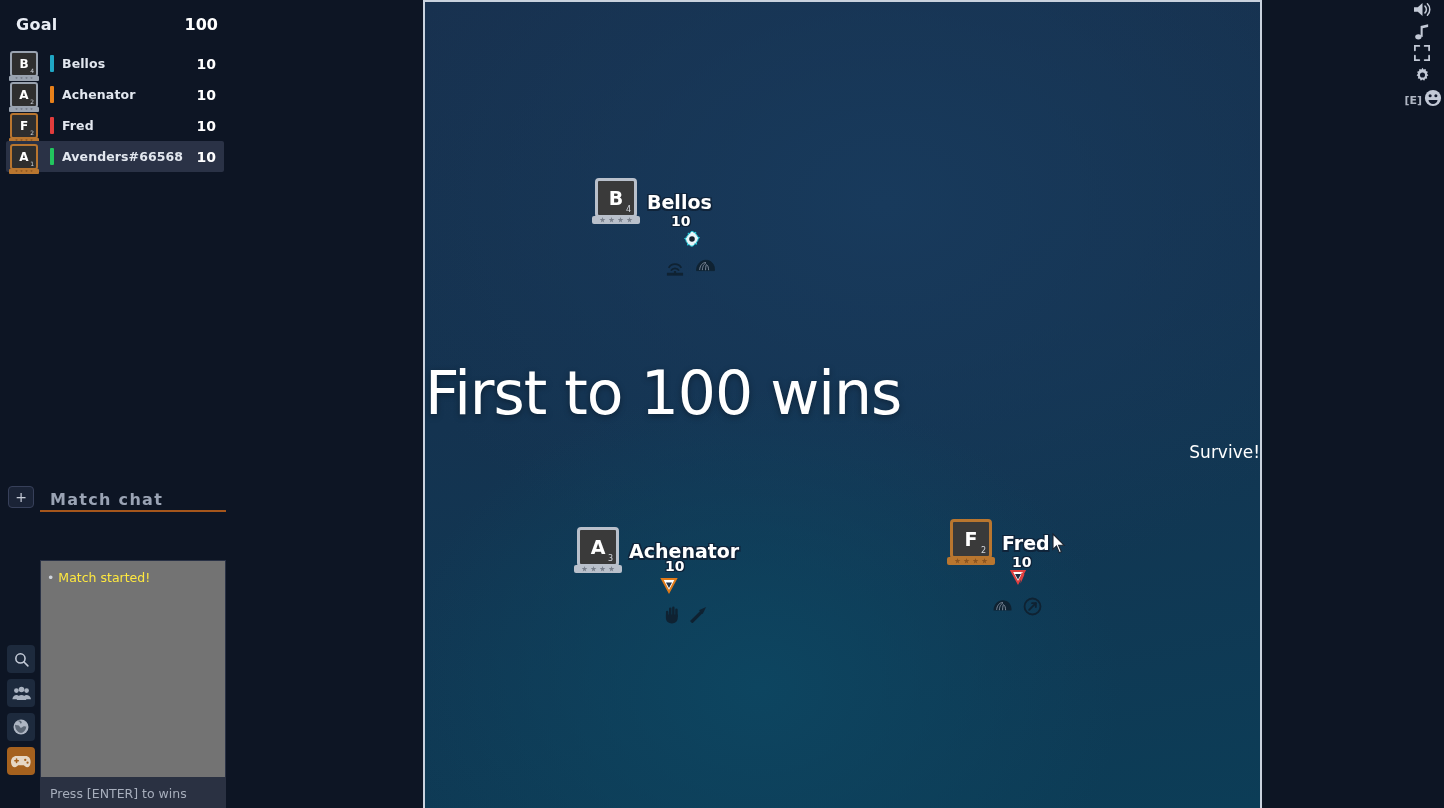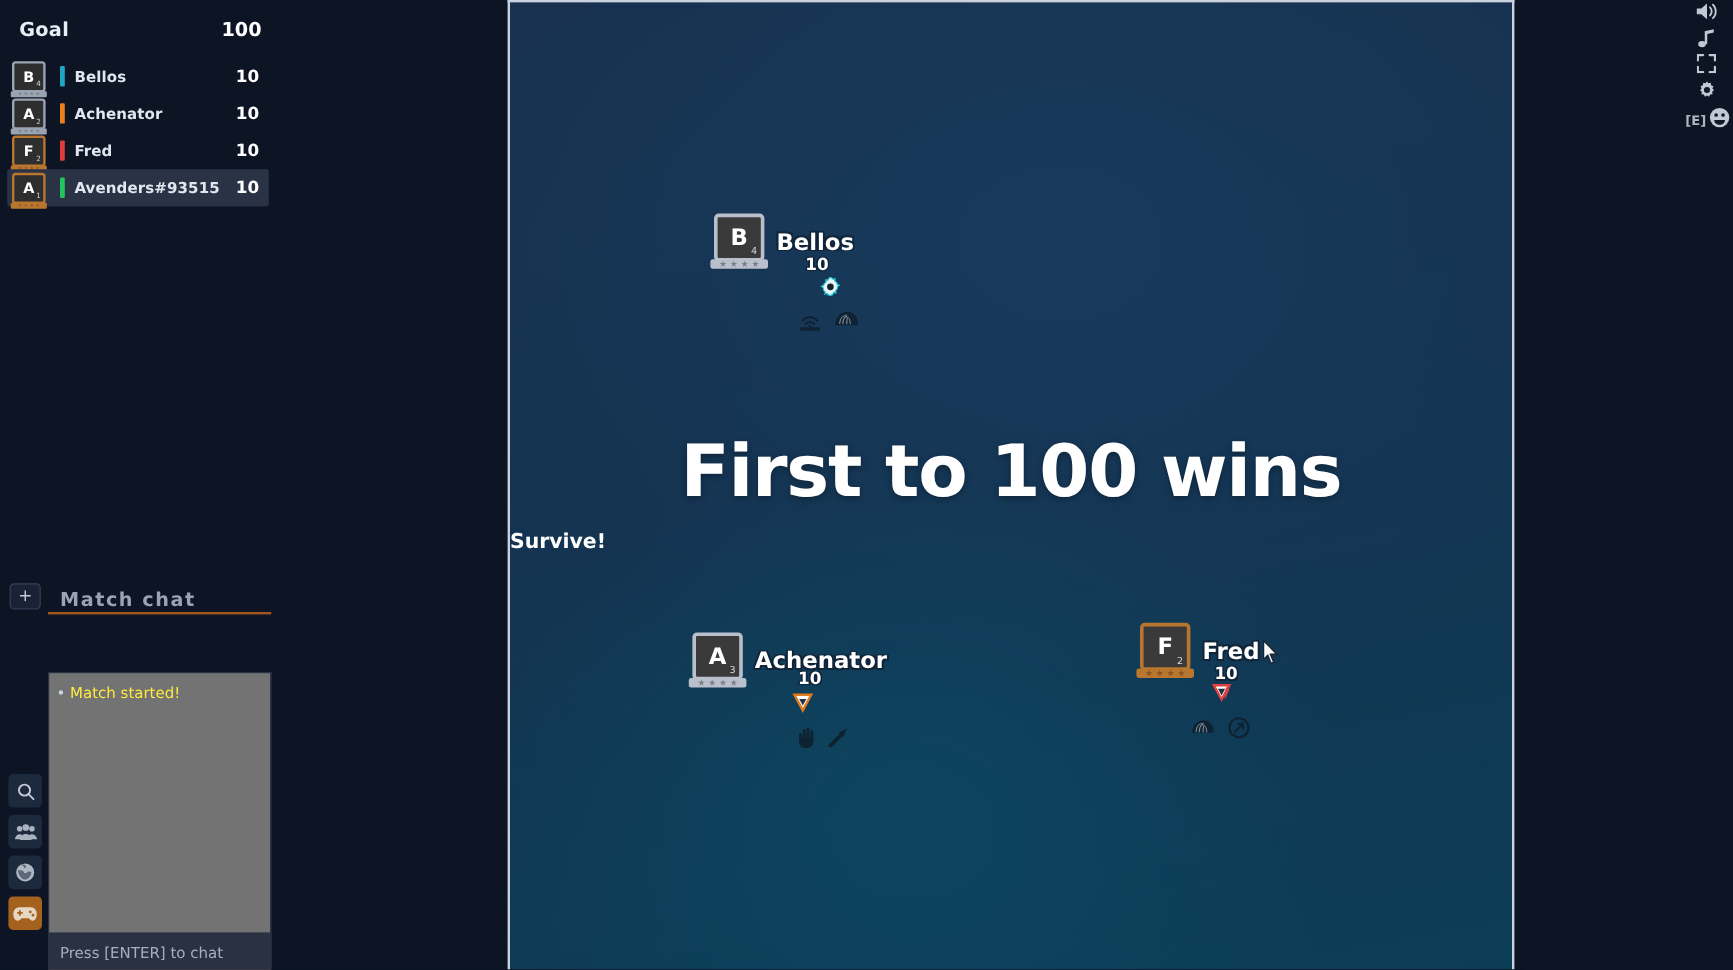--- a/index.html
+++ b/index.html
@@ -184,29 +184,28 @@
   .ent-score {
     position: absolute;
     color: #ffffff; font-size: 14px; font-weight: bold;
     text-shadow: -1.2px -1.2px 0 #10243a, 1.2px -1.2px 0 #10243a,
                  -1.2px 1.2px 0 #10243a, 1.2px 1.2px 0 #10243a;
   }
 
   
   #headline {
     position: absolute; left: 0; right: 0; top: 356px;
-    text-align: center;
-    color: #ffffff; font-size: 60px; font-weight: bold;
+    color: #ffffff; font-size: 60px; font-weight: normal;
     letter-spacing: -1px;
     text-shadow: 0 2px 6px rgba(0,0,0,.35);
   }
   #subline {
     position: absolute; left: 0; right: 0; top: 440px;
-    text-align: left;
-    color: #ffffff; font-size: 17px; font-weight: bold;
+    text-align: right;
+    color: #ffffff; font-size: 17px; font-weight: normal;
   }
 
   .ability-row { position: absolute; display: flex; gap: 10px; align-items: center; }
 
   
   #cursor { position: absolute; left: 627px; top: 531px; }
 
   
   #right-rail { position: absolute; right: 0; top: 0; width: 44px; }
   .rr-btn {
@@ -282,36 +281,36 @@
             <span>A</span>
             <span class="sub">1</span>
             <span class="base">
               <i></i>
               <i></i>
               <i></i>
               <i></i>
             </span>
           </div>
           <div class="team-bar" style="background: rgb(34, 197, 94);"></div>
-          <div class="lb-name">Avenders#93515</div>
+          <div class="lb-name">Avenders#66568</div>
           <div class="lb-score">10</div>
         </div>
       </div>
 
     <div id="chat-wrap">
       <div id="add-button">+</div>
       <div id="chat-title">Match chat</div>
       <div id="chat-underline"></div>
       <div id="chat-body">
         <div class="chat-msg">
           <span class="dot">•</span>
           <span>Match started!</span>
         </div>
       </div>
-      <div id="chat-input">Press [ENTER] to chat</div>
+      <div id="chat-input">Press [ENTER] to wins</div>
     </div>
 
     <div id="rail">
       <div class="rail-btn">
         <span>
           <svg width="17" height="17" viewBox="0 0 24 24" fill="none" stroke="#c4cbd8" stroke-width="2.2">
             <circle cx="10.5" cy="10.5" r="6.5"></circle>
               <line x1="15.5" y1="15.5" x2="21" y2="21" stroke-linecap="round"></line>
           </svg>
         </span>

